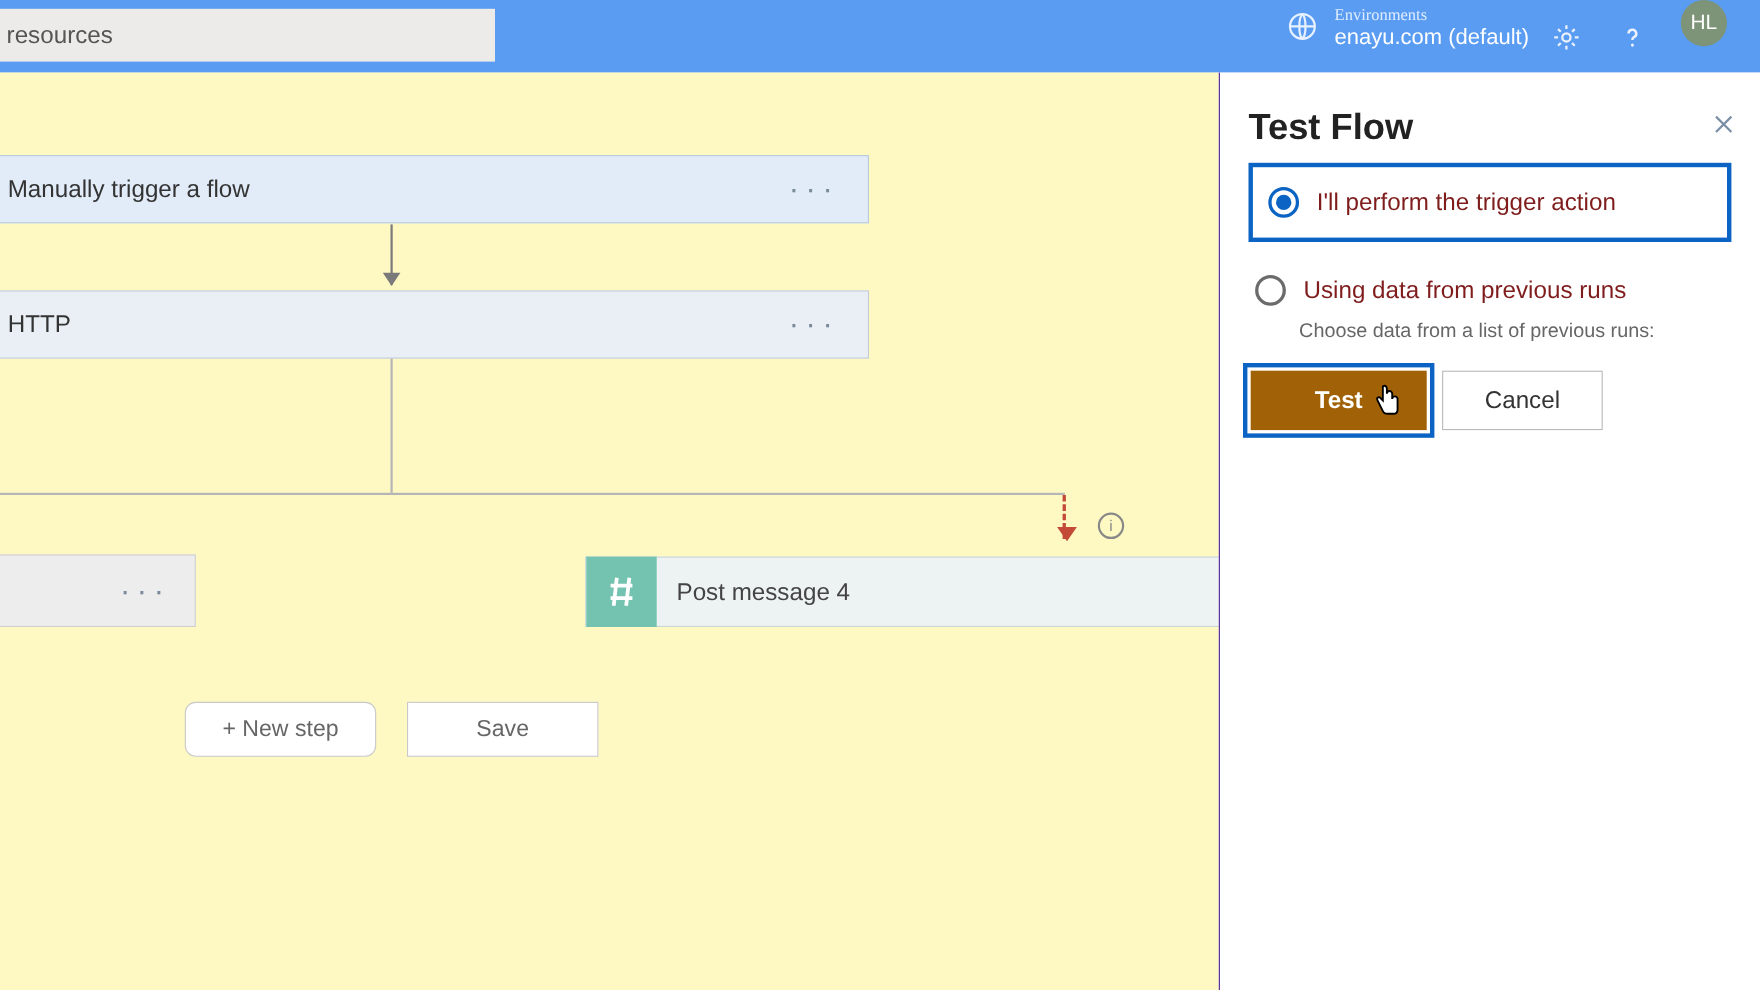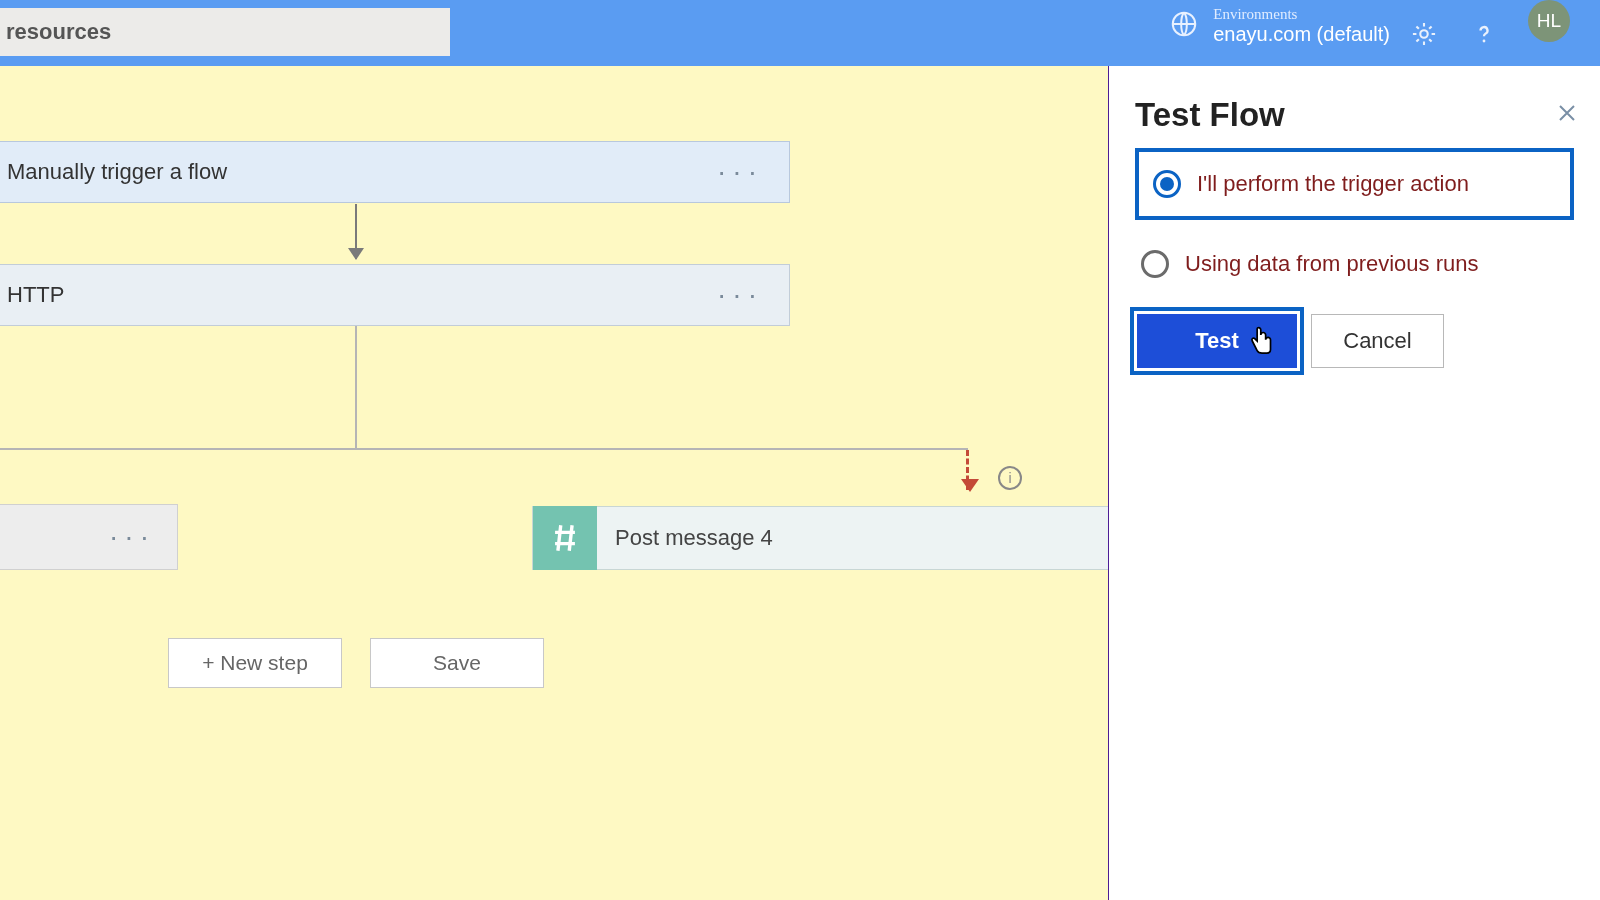--- a/index.html
+++ b/index.html
@@ -18,21 +18,20 @@
     left: 0;
     top: 8px;
     width: 450px;
     height: 48px;
     background: #ecebe9;
     color: #555;
     font-size: 22px;
     display: flex;
     align-items: center;
     padding-left: 6px;
-    font-weight: bold;
   }
   .env-block {
     position: absolute;
     right: 210px;
     top: 6px;
     display: flex;
     align-items: center;
     gap: 14px;
     color: #eaf1fc;
   }
@@ -187,21 +186,21 @@
   .bottom-btn{
     position:absolute;
     height:50px;
     background:#fff;
     border:1px solid #c8c8c8;
     color:#666;
     font-size:21px;
     display:flex;align-items:center;justify-content:center;
     cursor:pointer;
   }
-  .btn-newstep{ left:168px; top:572px; width:174px; }
+  .btn-newstep{ left:168px; top:572px; width:174px;border-radius:10px; }
   .btn-save   { left:370px; top:572px; width:174px; }
 
   
   .panel {
     position: absolute;
     right: 0; top: 66px;
     width: 492px; height: 834px;
     background: #fff;
     border-left: 1px solid #4c1d95;
     padding: 30px 26px;
@@ -250,25 +249,25 @@
   }
   .p-btn{
     height:54px;
     font-size:22px;
     display:flex;align-items:center;justify-content:center;
     cursor:pointer;
     position:relative;
   }
   .btn-test{
     width:160px;
-    background:#1d4ed8;color:#fff;font-weight:600;
+    background:#a16207;color:#fff;font-weight:600;
     outline:4px solid #0b63c4; outline-offset:3px;text-align:right;
   }
   .btn-cancel{
-    width:133px;
+    width:146px;
     background:#fff;color:#333;border:1px solid #b8b8b8;
   }
 
   .cursor-hand{
     position:absolute;
     left:110px; top:10px;
     width:30px;height:34px;
     pointer-events:none;
   }
 </style>
@@ -362,20 +361,21 @@
         <span class="radio-inner"></span>
       </span>
       <span class="radio-label">I'll perform the trigger action</span>
     </div>
   </div>
 
   <div class="radio-row">
     <span class="radio-outer unsel"></span>
     <span class="radio-label">Using data from previous runs</span>
   </div>
+  <div class="subtext">Choose data from a list of previous runs:</div>
 
   <div class="panel-buttons">
     <div class="p-btn btn-test">
       <span>Test</span>
       <span class="cursor-hand">
         <svg viewBox="0 0 24 28" width="30" height="34">
           <path d="M8 4v10l-2-2c-1-1-3 0-2 2l4 8c1 2 2 2 4 2h4c2 0 3-1 3-3v-8c0-1-1-2-2-2s-2 1-2 2V9c0-1-1-2-2-2s-2 1-2 2V5c0-1-1-2-1.5-2S8 3 8 4z" fill="#fff" stroke="#000" stroke-width="1.4"></path>
         </svg>
       </span>
     </div>

